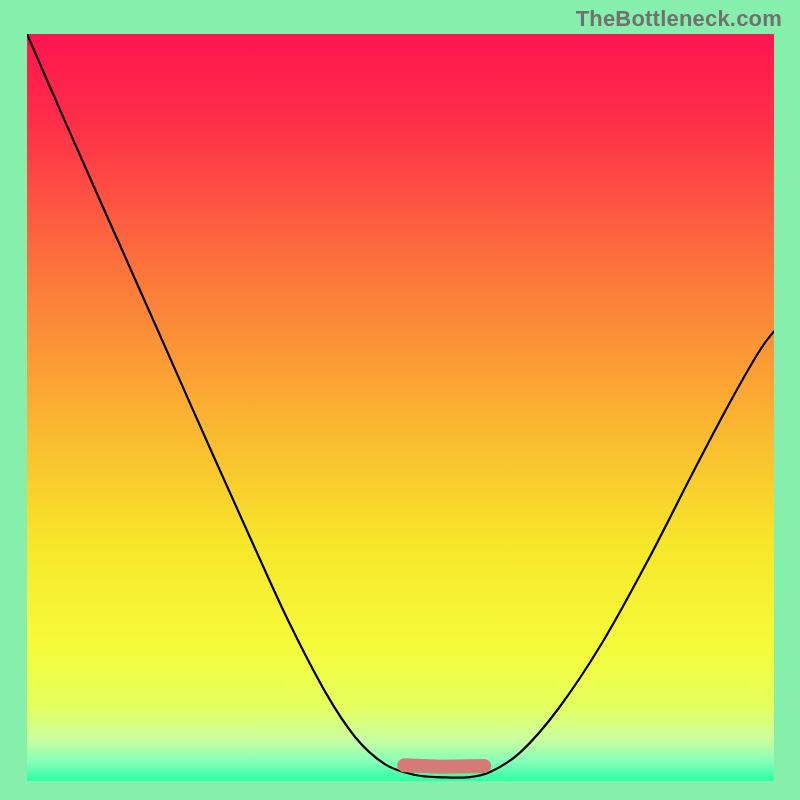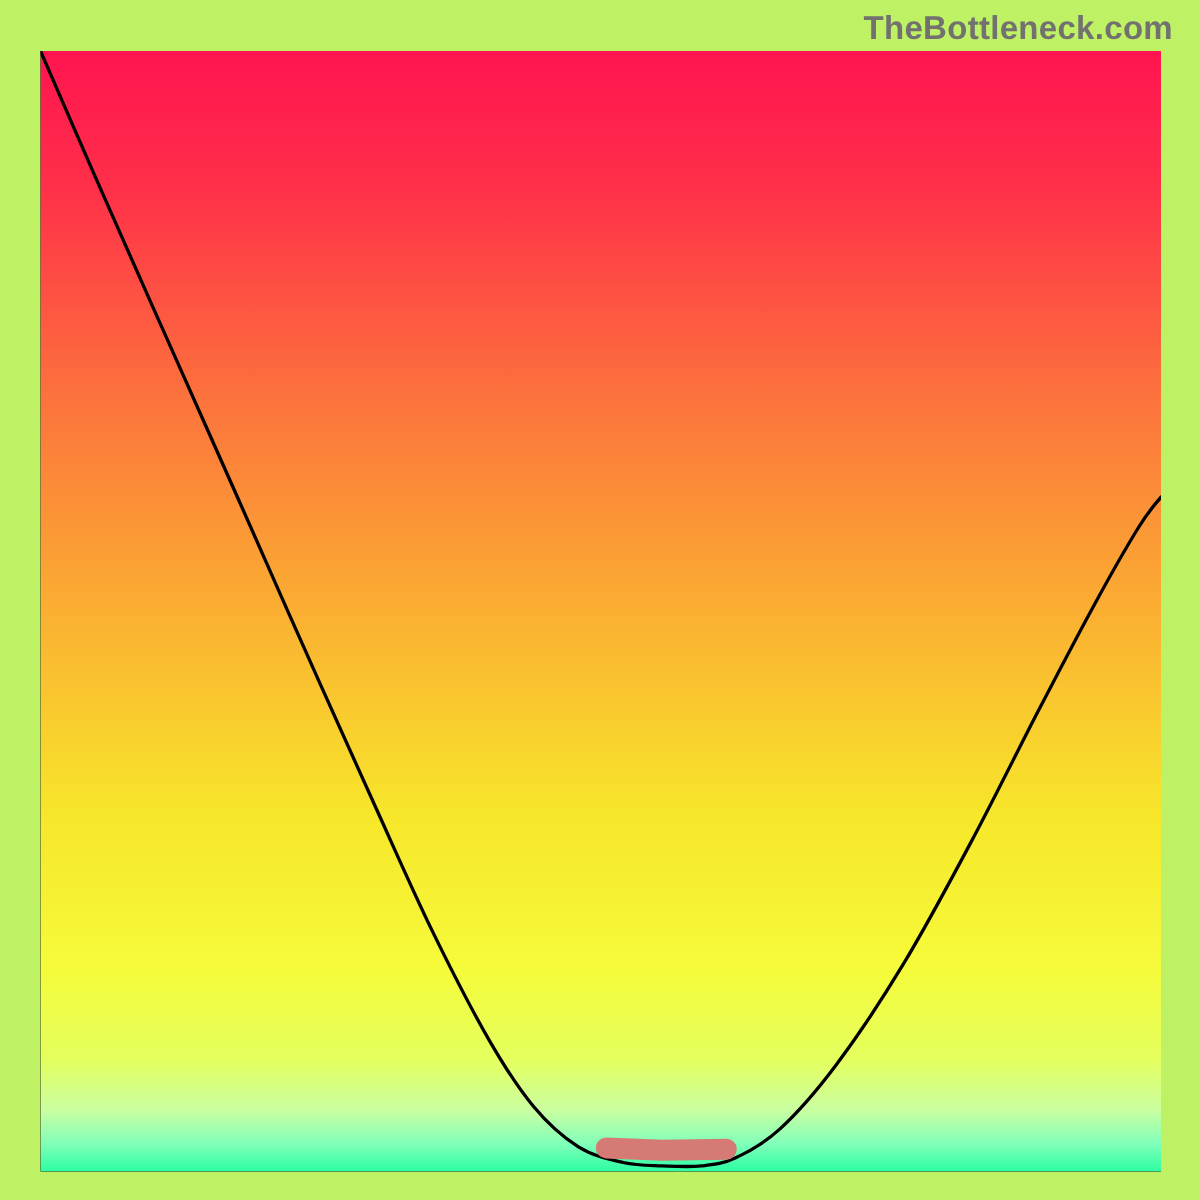--- a/index.html
+++ b/index.html
@@ -7,21 +7,21 @@
     padding: 0;
     width: 800px;
     height: 800px;
     background: #000;
     overflow: hidden;
   }
   .frame {
     position: relative;
     width: 800px;
     height: 800px;
-    background: #bef264;
+    background: #86efac;
   }
   .attribution {
     position: absolute;
     top: 6px;
     right: 18px;
     font-family: Arial, Helvetica, sans-serif;
     font-size: 22px;
     font-weight: bold;
     color: #72716f;
     letter-spacing: 0.2px;

